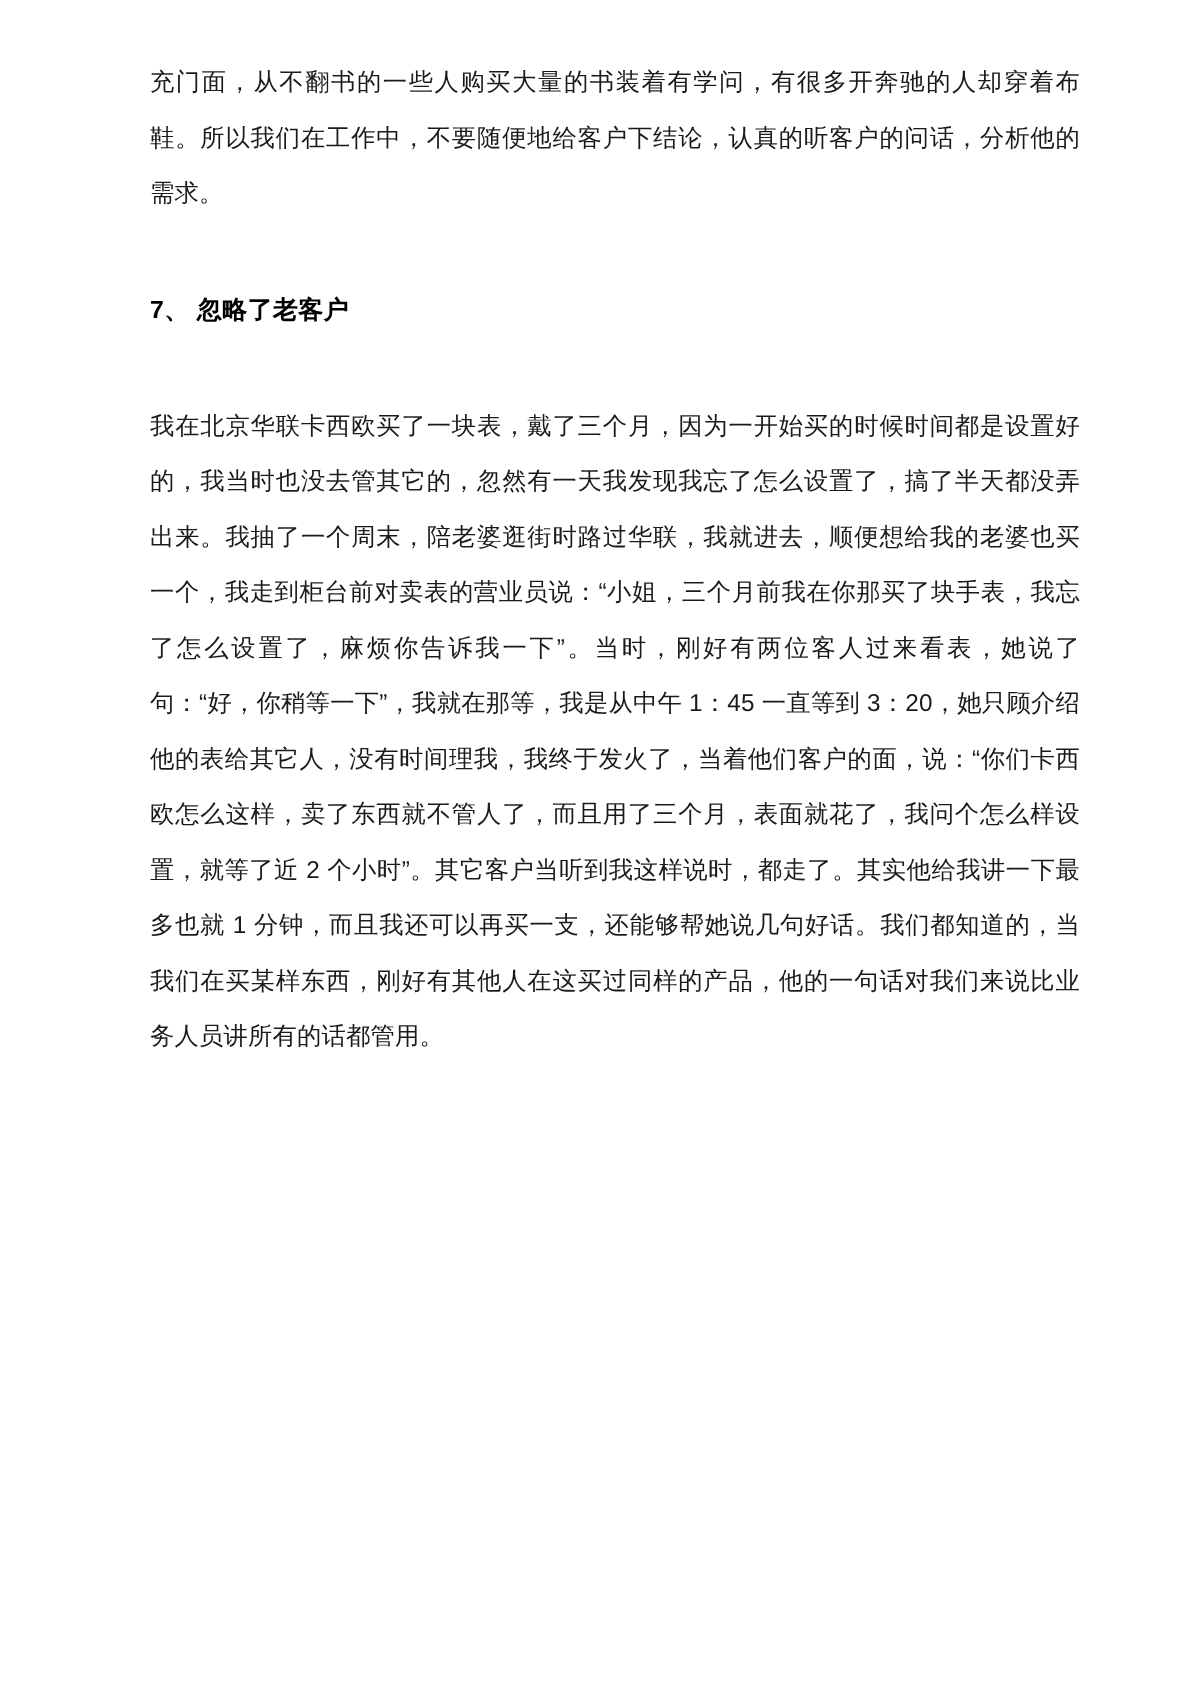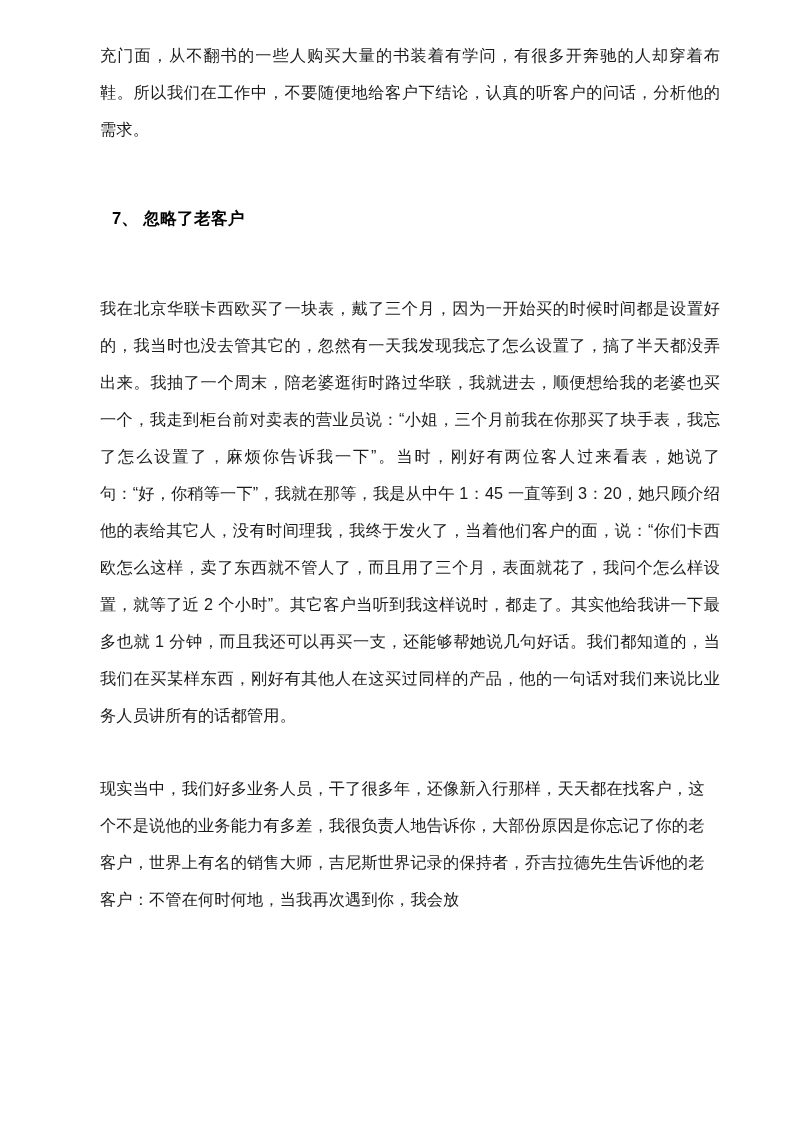--- a/index.html
+++ b/index.html
@@ -36,21 +36,21 @@
     letter-spacing: 0.15px;
     color: #1a1a1a;
     margin: 0;
     word-break: break-all;
   }
   .heading {
     font-size: 16.6px;
     font-weight: bold;
     line-height: 37px;
     color: #000000;
-    margin: 12px;
+    margin: 0;
     letter-spacing: 0.3px;
   }
   .spacer-top     { height: 37px; }
   .spacer-h-before{ height: 40px; }
   .spacer-h-after { height: 41px; }
   .spacer-p-gap   { height: 36px; }
   .last-line {
     text-align: left;
   }
 </style>
@@ -67,16 +67,15 @@
     <div class="spacer-h-before"></div>
 
     <h2 class="heading">7、 忽略了老客户</h2>
 
     <div class="spacer-h-after"></div>
 
     <p class="para">我在北京华联卡西欧买了一块表，戴了三个月，因为一开始买的时候时间都是设置好的，我当时也没去管其它的，忽然有一天我发现我忘了怎么设置了，搞了半天都没弄出来。我抽了一个周末，陪老婆逛街时路过华联，我就进去，顺便想给我的老婆也买一个，我走到柜台前对卖表的营业员说：“小姐，三个月前我在你那买了块手表，我忘了怎么设置了，麻烦你告诉我一下”。当时，刚好有两位客人过来看表，她说了句：“好，你稍等一下”，我就在那等，我是从中午 1：45 一直等到 3：20，她只顾介绍他的表给其它人，没有时间理我，我终于发火了，当着他们客户的面，说：“你们卡西欧怎么这样，卖了东西就不管人了，而且用了三个月，表面就花了，我问个怎么样设置，就等了近 2 个小时”。其它客户当听到我这样说时，都走了。其实他给我讲一下最多也就 1 分钟，而且我还可以再买一支，还能够帮她说几句好话。我们都知道的，当我们在买某样东西，刚好有其他人在这买过同样的产品，他的一句话对我们来说比业务人员讲所有的话都管用。</p>
 
     <div class="spacer-p-gap"></div>
 
-    <p class="para last-line">现实当中，我们好多业务人员，干了很多年，还像新入行那样，天天都在找客户，这个不是说他的业务能力有多差，我很负责人地告诉你，大部份原因是你忘记了你的老客户，世界上有名的销售大师，吉尼斯世界记录的保持者，乔吉拉德先生告诉他的老客户：不管在何时何地，当我再次遇到你，我会放</p>
 
   </div>
 </div>
 
 </body></html>

